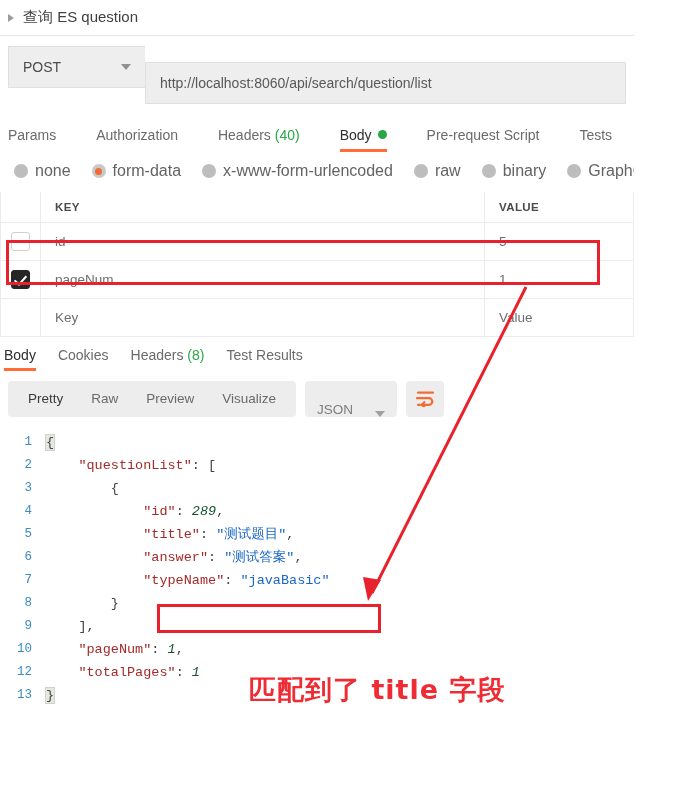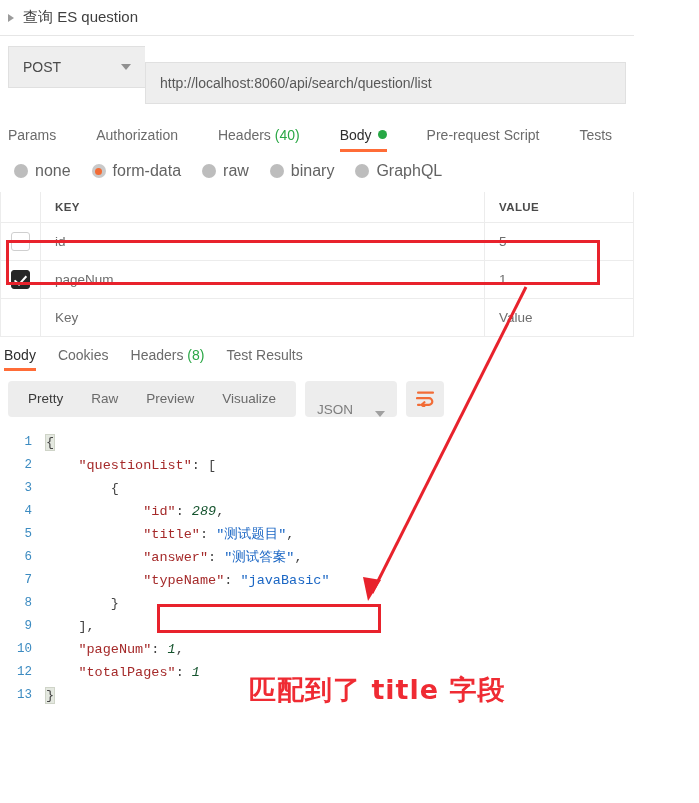--- a/index.html
+++ b/index.html
@@ -194,20 +194,24 @@
   </div>
 
   <div class="radio-row">
     <div class="radio-item">
       <span class="radio"></span>
       <span>none</span>
     </div>
     <div class="radio-item">
       <span class="radio on"></span>
       <span>form-data</span>
+    </div>
+    <div class="radio-item">
+      <span class="radio"></span>
+      <span>x-www-form-urlencoded</span>
     </div>
     <div class="radio-item">
       <span class="radio"></span>
       <span>raw</span>
     </div>
     <div class="radio-item">
       <span class="radio"></span>
       <span>binary</span>
     </div>
     <div class="radio-item">

